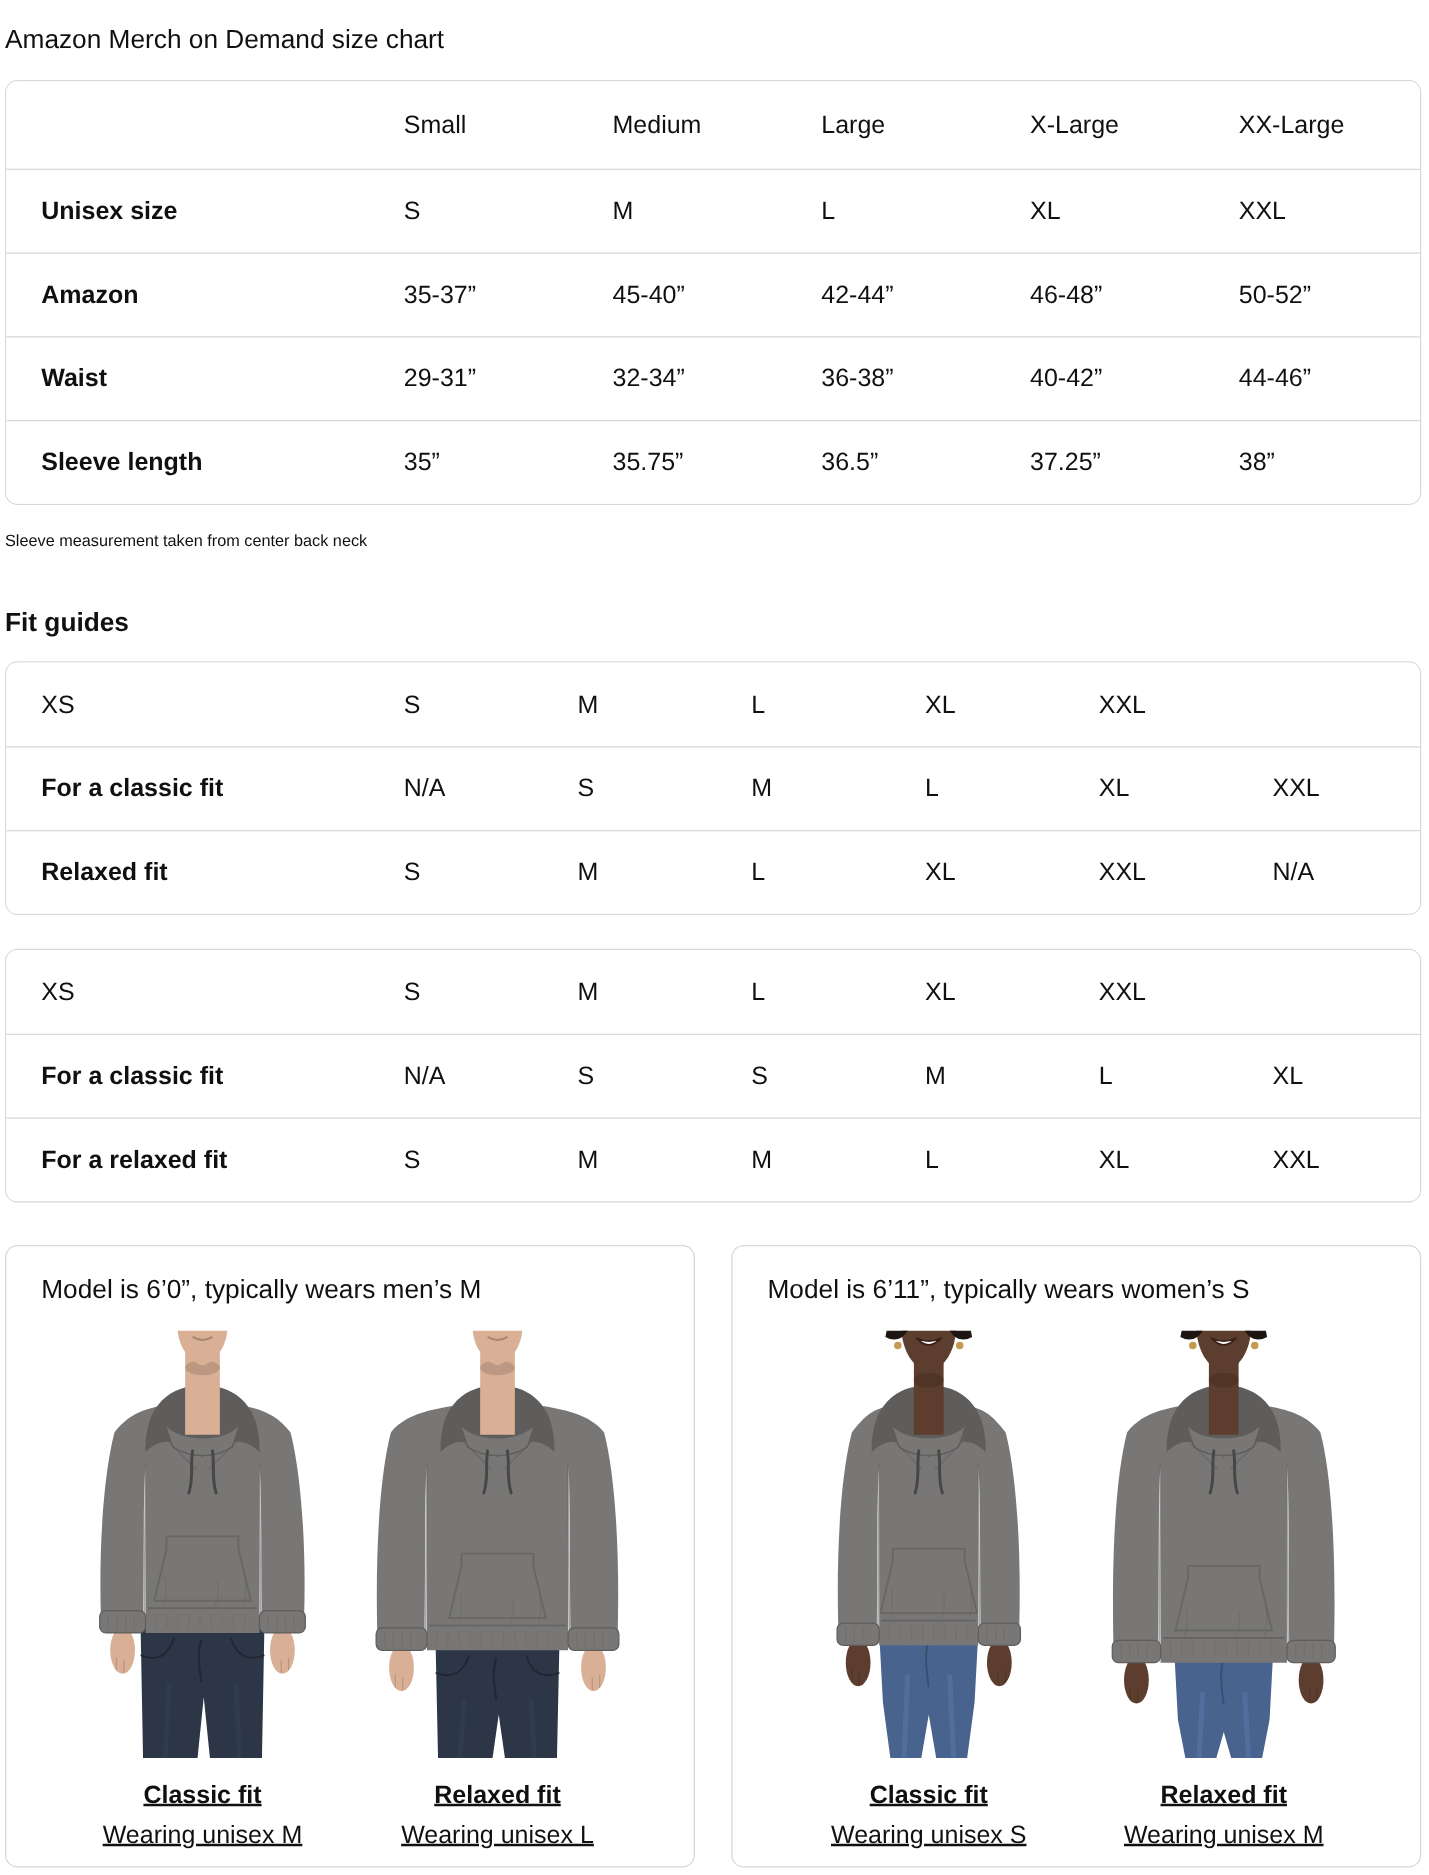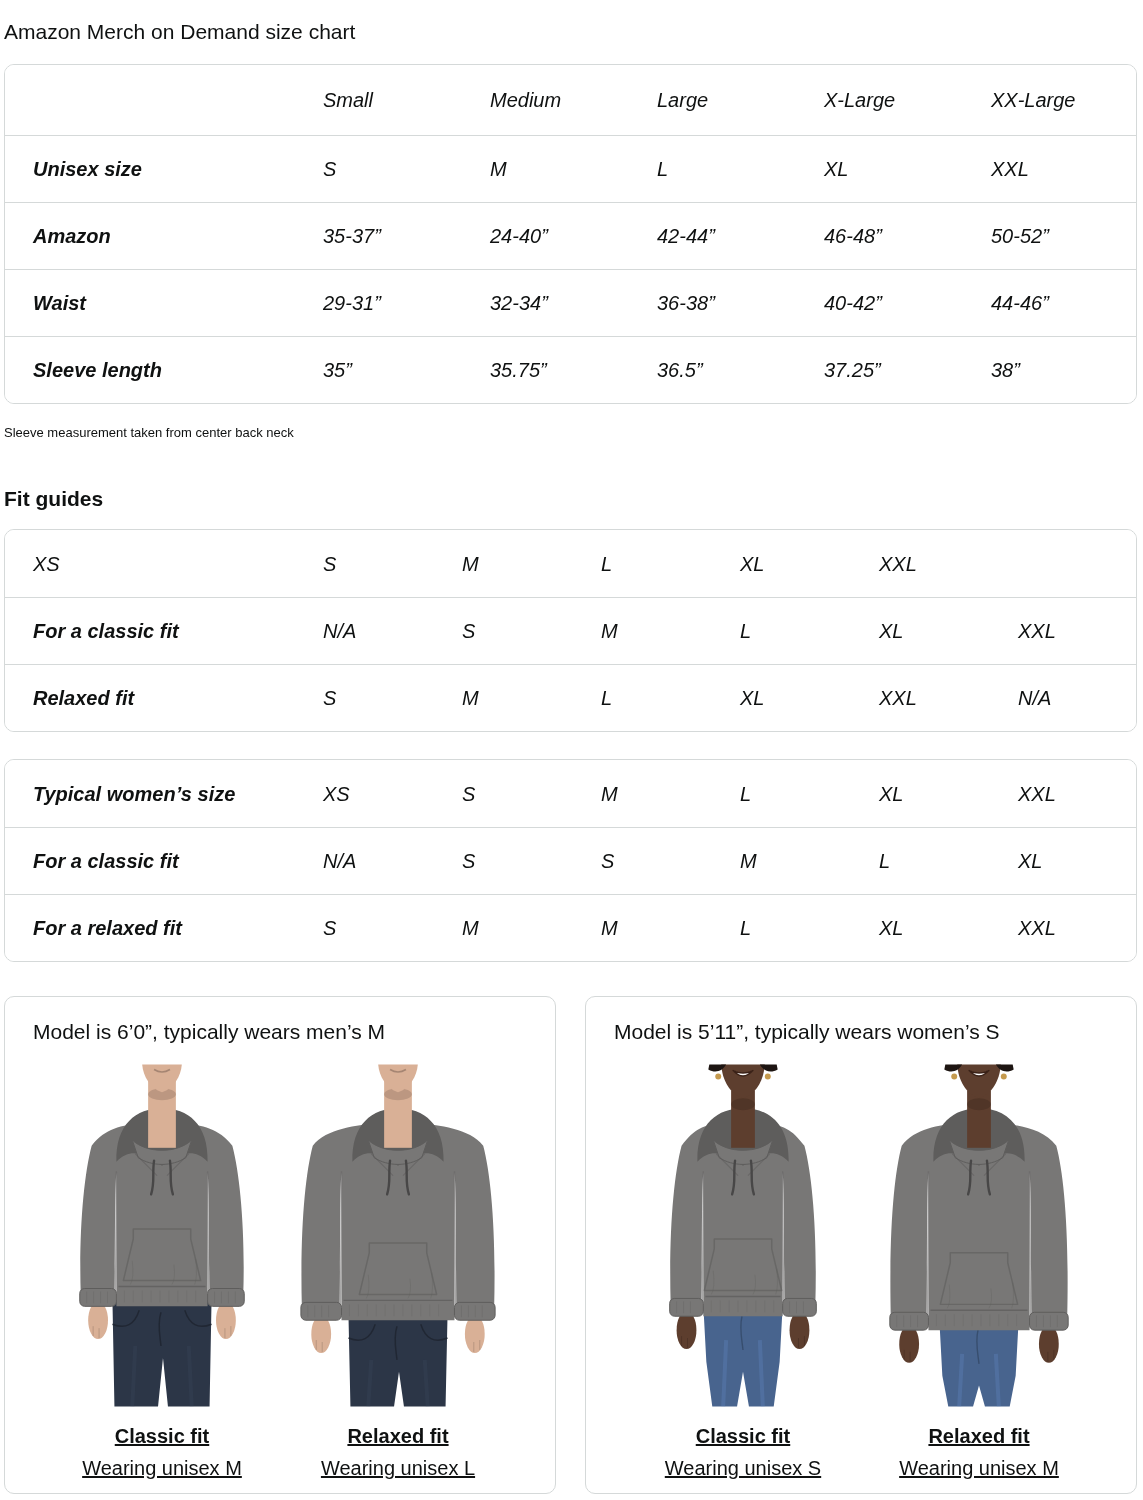--- a/index.html
+++ b/index.html
@@ -14,21 +14,20 @@
   .title { font-size:21px; font-weight:400; line-height:26px; margin-top:3px; }
 
   .tbl {
     width:1133px; border:1px solid #D5D9D9; border-radius:10px;
     overflow:hidden; background:#fff;
   }
   .tbl-1 { margin-top:19px; }
   .trow {
     display:grid; align-items:center; padding-left:28px; height:67px;
     background:#fff;
-    font-style:italic;
   }
   .tbl-1 .trow { grid-template-columns:290px repeat(5,167px); }
   .tbl-fit .trow { grid-template-columns:290px repeat(6,139px); }
   .trow.hdr { height:70px; }
   .trow + .trow { border-top:1px solid #D5D9D9; }
   .cell { font-size:20px; line-height:24px; }
   .cell.lbl { font-weight:700; }
 
   .note { margin-top:17px; font-size:13px; line-height:24px; }
   .sect-head { margin-top:41px; font-size:21px; font-weight:700; line-height:26px; }
@@ -68,21 +67,21 @@
       <div class="cell lbl">Unisex size</div>
       <div class="cell">S</div>
       <div class="cell">M</div>
       <div class="cell">L</div>
       <div class="cell">XL</div>
       <div class="cell">XXL</div>
     </div>
     <div class="trow">
       <div class="cell lbl">Amazon</div>
       <div class="cell">35-37”</div>
-      <div class="cell">24-40”</div>
+      <div class="cell">45-40”</div>
       <div class="cell">42-44”</div>
       <div class="cell">46-48”</div>
       <div class="cell">50-52”</div>
     </div>
     <div class="trow">
       <div class="cell lbl">Waist</div>
       <div class="cell">29-31”</div>
       <div class="cell">32-34”</div>
       <div class="cell">36-38”</div>
       <div class="cell">40-42”</div>
@@ -126,21 +125,20 @@
       <div class="cell">M</div>
       <div class="cell">L</div>
       <div class="cell">XL</div>
       <div class="cell">XXL</div>
       <div class="cell">N/A</div>
     </div>
   </div>
 
   <div class="tbl tbl-fit second">
     <div class="trow">
-      <div class="cell lbl">Typical women’s size</div>
       <div class="cell">XS</div>
       <div class="cell">S</div>
       <div class="cell">M</div>
       <div class="cell">L</div>
       <div class="cell">XL</div>
       <div class="cell">XXL</div>
     </div>
     <div class="trow">
       <div class="cell lbl">For a classic fit</div>
       <div class="cell">N/A</div>
@@ -259,21 +257,21 @@
                 <path d="M 102 97 C 100 110 103 118 99 131 M 118 97 C 120 110 117 118 121 131" stroke="rgb(72,71,71)" stroke-width="2.4" fill="none" stroke-linecap="round"></path>
               </svg>
             </div>
           <div class="fit-label">Relaxed fit</div>
           <div class="wearing">Wearing unisex L</div>
         </div>
       </div>
     </div>
 
     <div class="card">
-      <div class="card-head">Model is 5’11”, typically wears women’s S</div>
+      <div class="card-head">Model is 6’11”, typically wears women’s S</div>
       <div class="figs">
         <div class="fig">
           <div class="photo">
               <svg viewBox="0 0 220 345" width="218" height="345" xmlns="http://www.w3.org/2000/svg" role="img">
                 <path d="M 70 244 H 150 L 147 300 L 141 345 H 116 L 110 310 L 104 345 H 79 L 73 300 Z" fill="#48648E"></path>
                 <path d="M 90 345 L 93 278 M 130 345 L 127 278" stroke="rgb(101,140,199)" stroke-width="4" opacity="0.3" fill="none"></path>
                 <path d="M 109 254 C 106 266 109 278 110 288" stroke="rgb(49,68,97)" stroke-width="1.4" fill="none" opacity="0.7"></path>
                 <path d="M 92 58 C 68 62 62 64 48 82 C 40 112 35 170 37 242 L 68 246 C 69 180 68 132 70 108 L 70 254 L 150 254 L 150 108 C 152 132 151 180 152 246 L 183 242 C 185 170 180 112 172 82 C 158 64 152 62 128 58 C 122 65 98 65 92 58 Z" fill="#787776"></path>
                 <path d="M 70 108 L 69 242 M 150 108 L 151 242" stroke="rgb(94,93,92)" stroke-width="1.3" opacity="0.55" fill="none"></path>
                 <path d="M 80 208 Q 82 226 78 232 M 122 212 Q 124 226 120 232 M 144 206 Q 146 224 143 232" stroke="rgb(94,93,92)" stroke-width="1" opacity="0.3" fill="none"></path>

